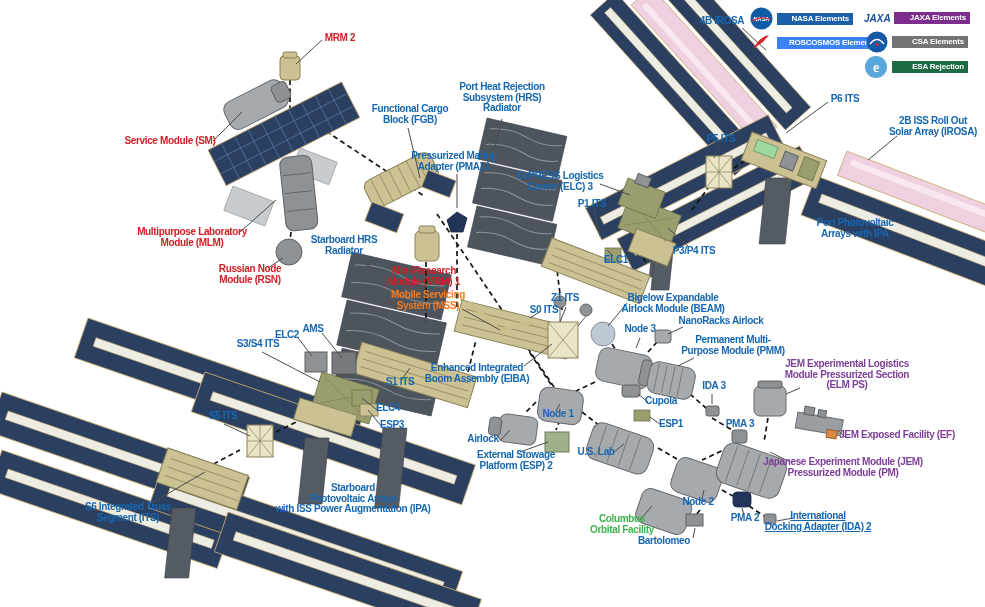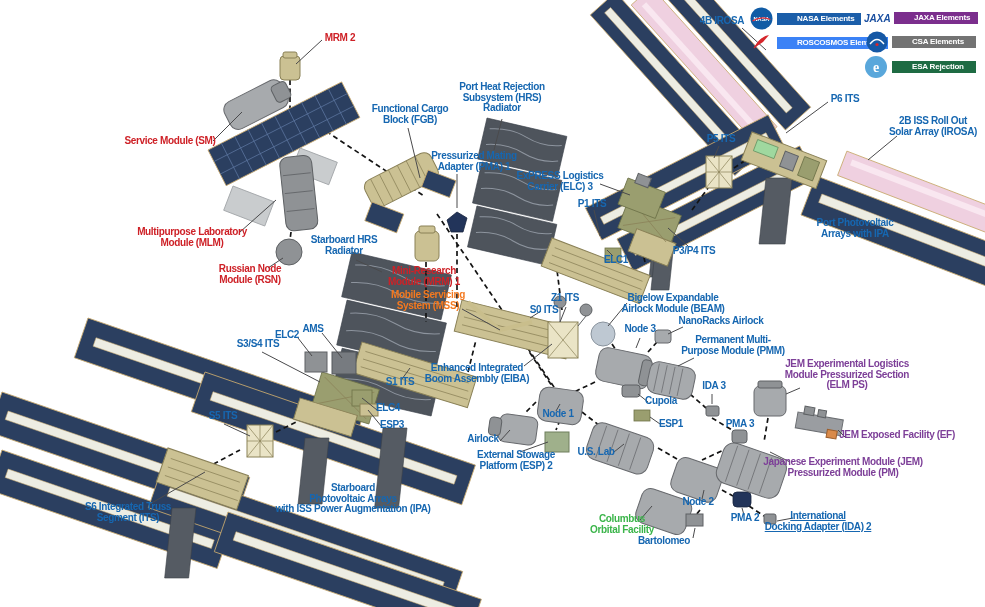--- a/index.html
+++ b/index.html
@@ -30,21 +30,21 @@
   
   #labels{position:absolute;left:0;top:0;width:985px;height:607px;z-index:5;pointer-events:none;}
   .lbl{position:absolute;transform:translateX(-50%);white-space:pre;text-align:center;
        font-weight:bold;font-size:10px;line-height:1.06;letter-spacing:-0.35px;}
   .c-nasa{color:var(--c-nasa);} .c-ros{color:var(--c-ros);}
   .c-jaxa{color:var(--c-jaxa);} .c-csa{color:var(--c-csa);} .c-esa{color:var(--c-esa);}
   
   #legend{position:absolute;left:0;top:0;width:985px;height:90px;z-index:6;}
   .leg-row{position:absolute;display:flex;align-items:center;gap:4px;}
   .leg-box{display:inline-block;color:#fff;font-weight:bold;font-size:8px;
-           letter-spacing:-0.2px;padding:2px 4px 2px 20px;min-width:60px;line-height:1;}
+           letter-spacing:-0.2px;padding:2px 4px 2px 12px;min-width:60px;line-height:1;text-align:right;}
   .logo{display:inline-flex;align-items:center;justify-content:center;}
 </style>
 </head>
 <body>
 
 <div id="stage" style="--c-nasa: #1667B1; --c-ros: #CE2127; --c-jaxa: #7D3F98; --c-csa: #F4791F; --c-esa: #3BB54A;">
 
   <svg id="art" width="985" height="607" viewBox="0 0 985 607">
 
     <g transform="translate(772,142) rotate(-132)">
@@ -320,21 +320,21 @@
       <div class="lbl c-ros" style="left: 250px; top: 264px;">Russian Node
 Module (RSN)</div>
       <div class="lbl c-nasa" style="left: 344px; top: 235px;">Starboard HRS
 Radiator</div>
       <div class="lbl c-ros" style="left: 424px; top: 266px;">Mini-Research
 Module (MRM) 1</div>
       <div class="lbl c-csa" style="left: 428px; top: 290px;">Mobile Servicing
 System (MSS)</div>
       <div class="lbl c-nasa" style="left: 410px; top: 104px;">Functional Cargo
 Block (FGB)</div>
-      <div class="lbl c-nasa" style="left: 474px; top: 151px;">Pressurized Mating
+      <div class="lbl c-nasa" style="left: 454px; top: 151px;">Pressurized Mating
 Adapter (PMA) 1</div>
       <div class="lbl c-nasa" style="left: 502px; top: 82px;">Port Heat Rejection
 Subsystem (HRS)
 Radiator</div>
       <div class="lbl c-nasa" style="left: 560px; top: 171px;">ExPRESS Logistics
 Carrier (ELC) 3</div>
       <div class="lbl c-nasa" style="left: 592px; top: 199px;">P1 ITS</div>
       <div class="lbl c-nasa" style="left: 616px; top: 255px;">ELC1</div>
       <div class="lbl c-nasa" style="left: 694px; top: 246px;">P3/P4 ITS</div>
       <div class="lbl c-nasa" style="left: 721px; top: 134px;">P5 ITS</div>

